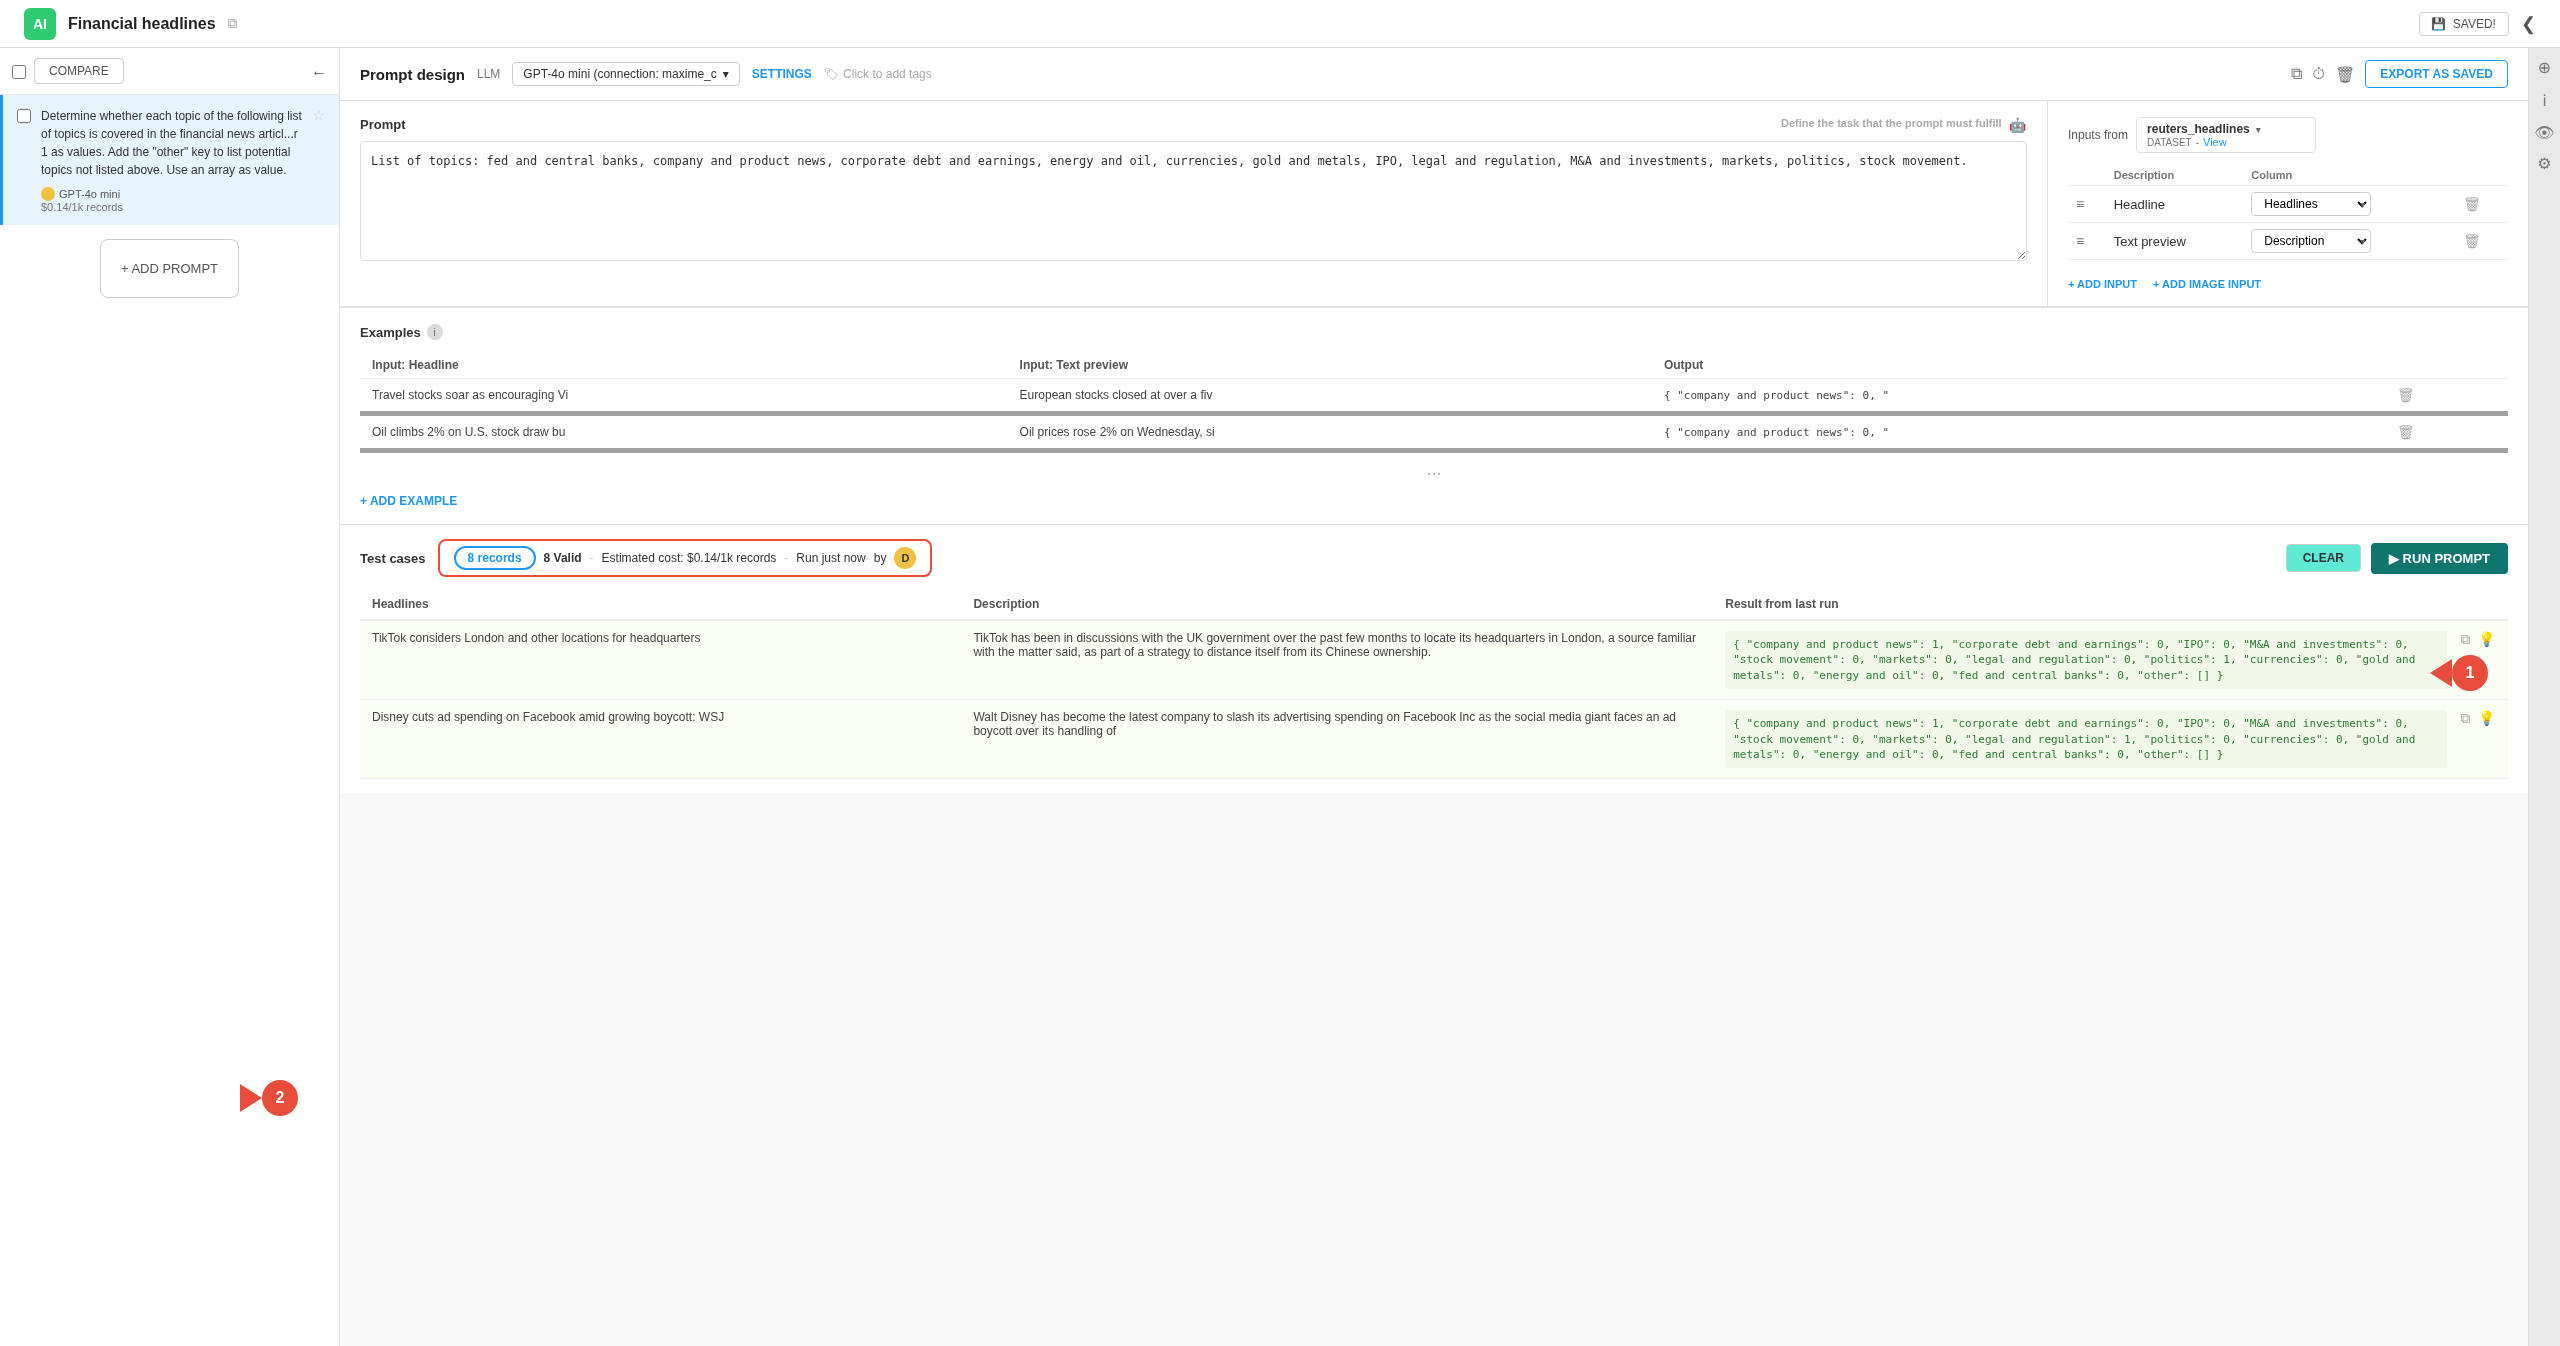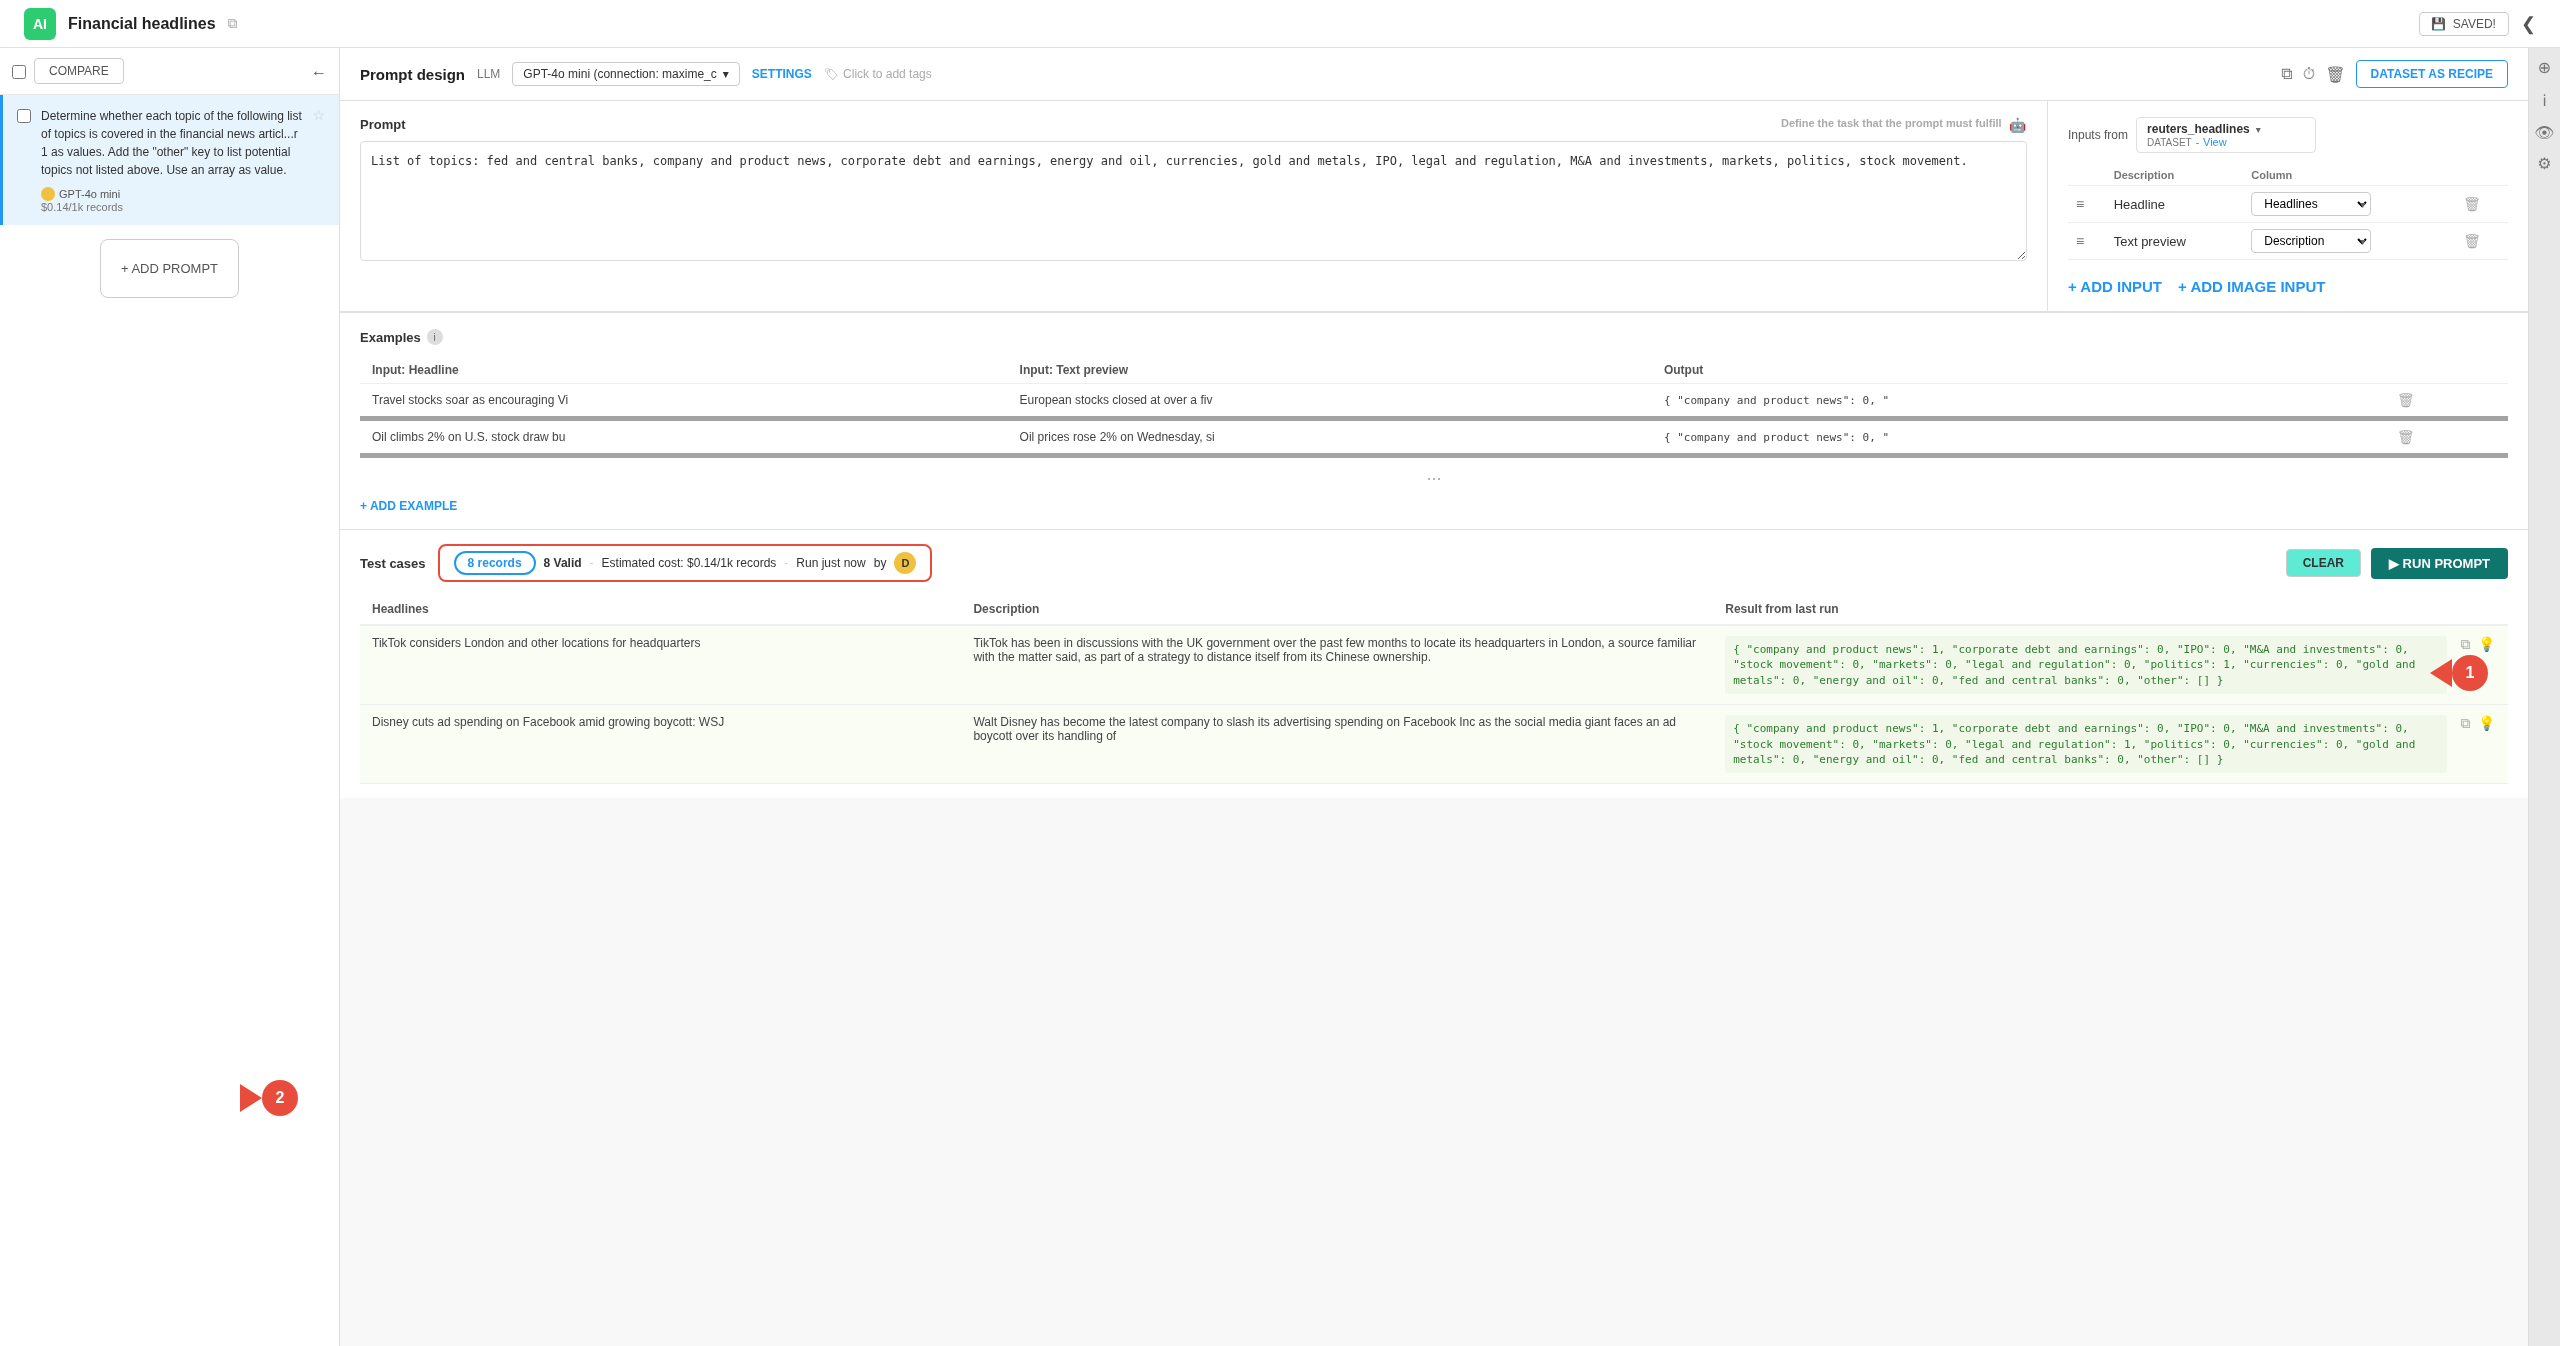--- a/index.html
+++ b/index.html
@@ -100,21 +100,21 @@
     .inputs-table th { font-size: 11px; color: #777; font-weight: 600; padding: 4px 8px; text-align: left; border-bottom: 1px solid #eee; }
     .inputs-table td { padding: 6px 8px; border-bottom: 1px solid #eee; vertical-align: middle; }
     .input-row-icon { color: #777; font-size: 14px; }
     .col-select {
       border: 1px solid #ccc; border-radius: 4px; padding: 3px 24px 3px 8px;
       font-size: 12px; background: #fff; cursor: pointer; min-width: 120px;
     }
     .delete-btn { background: none; border: none; cursor: pointer; color: #aaa; font-size: 14px; }
 
     .add-input-row { display: flex; align-items: center; gap: 16px; padding-top: 8px; }
-    .add-input-link { color: #2196f3; font-size: 15px; cursor: pointer; font-weight: 600; text-align: center; }
+    .add-input-link { color: #2196f3; font-size: 11px; cursor: pointer; font-weight: 600; text-align: center; }
 
     
     .examples-section { padding: 16px 20px; background: #fff; border-top: 1px solid #e0e0e0; }
     .examples-header { display: flex; align-items: center; gap: 6px; margin-bottom: 12px; }
     .examples-title { font-size: 13px; font-weight: 600; color: #333; }
     .info-icon { width: 16px; height: 16px; border-radius: 50%; background: #ddd; display: inline-flex; align-items: center; justify-content: center; font-size: 10px; color: #666; cursor: pointer; }
     .examples-table { width: 100%; border-collapse: collapse; }
     .examples-table th { font-size: 12px; color: #555; font-weight: 600; padding: 6px 12px; text-align: left; border-bottom: 1px solid #eee; }
     .examples-table td { padding: 8px 12px; border-bottom: 5px solid #a3a3a3; font-size: 12px; color: #444; vertical-align: middle; }
     .example-cell { max-width: 200px; overflow: hidden; text-overflow: ellipsis; white-space: nowrap; }
@@ -225,21 +225,21 @@
       </div>
       <a class="settings-link">SETTINGS</a>
       <span class="tag-placeholder">
         <span>🏷</span>
         <span>Click to add tags</span>
       </span>
       <div class="header-actions">
         <button class="icon-btn">⧉</button>
         <button class="icon-btn">⏱</button>
         <button class="icon-btn">🗑</button>
-        <button class="export-btn">DATASET AS RECIPE</button>
+        <button class="export-btn">EXPORT AS SAVED</button>
       </div>
     </div>
 
     <div class="content-area" style="background:#fff; border-bottom:1px solid #e0e0e0;">
 
       <div class="prompt-section">
         <div class="section-label">
           <span>Prompt</span>
           <span class="prompt-subtext">Define the task that the prompt must fulfill</span>
           <button class="icon-btn" style="font-size:14px;">🤖</button>

